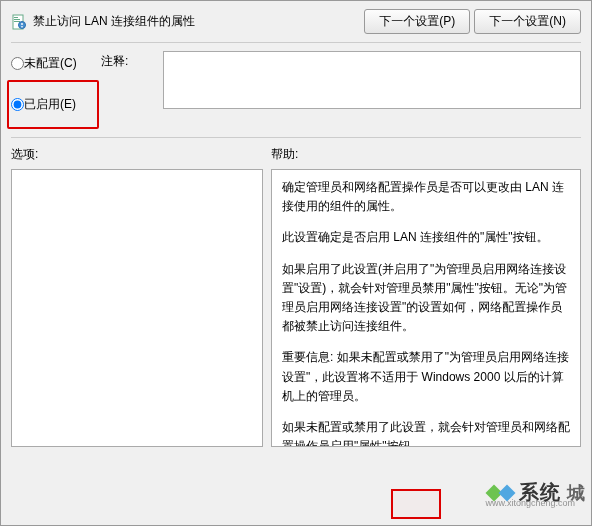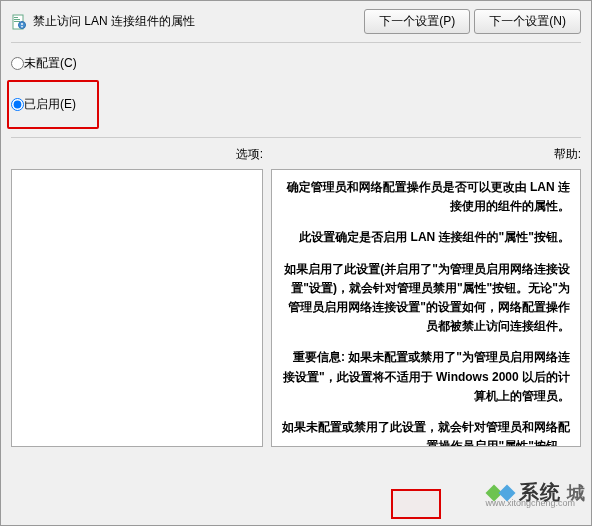--- a/index.html
+++ b/index.html
@@ -118,21 +118,20 @@
       line-height: 1.5;
     }
     .mid-divider {
       border-top: 1px solid #ccc;
       margin: 8px 10px;
     }
     .lower-area {
       display: flex;
       padding: 0 10px;
       gap: 8px;
-      text-align: right;
     }
     .options-col {
       width: 252px;
     }
     .help-col {
       flex: 1;
     }
     .section-label {
       font-size: 12px;
       color: #000;
@@ -147,21 +146,20 @@
     .help-box {
       width: 100%;
       height: 278px;
       border: 1px solid #aaa;
       background: #fff;
       padding: 8px 10px;
       overflow-y: auto;
       font-size: 12px;
       line-height: 1.6;
       color: #000;
-      font-weight: bold;
     }
     .help-box p {
       margin-bottom: 12px;
     }
     .help-box::-webkit-scrollbar {
       width: 16px;
     }
     .help-box::-webkit-scrollbar-track {
       background: #f0f0f0;
       border-left: 1px solid #ddd;
@@ -261,20 +259,24 @@
       </label>
       <div class="highlight-box">
         <label class="radio-item" style="margin-bottom:0">
           <input type="radio" name="state" checked="" style="">
           <span>已启用(E)</span>
         </label>
       </div>
     </div>
 
     <div class="right-config">
+      <div class="field-row">
+        <div class="field-label">注释:</div>
+        <textarea class="comment-box" style=""></textarea>
+      </div>
     </div>
   </div>
 
   <div class="mid-divider"></div>
 
   <div class="lower-area">
     <div class="options-col">
       <div class="section-label">选项:</div>
       <div class="options-box"></div>
     </div>

